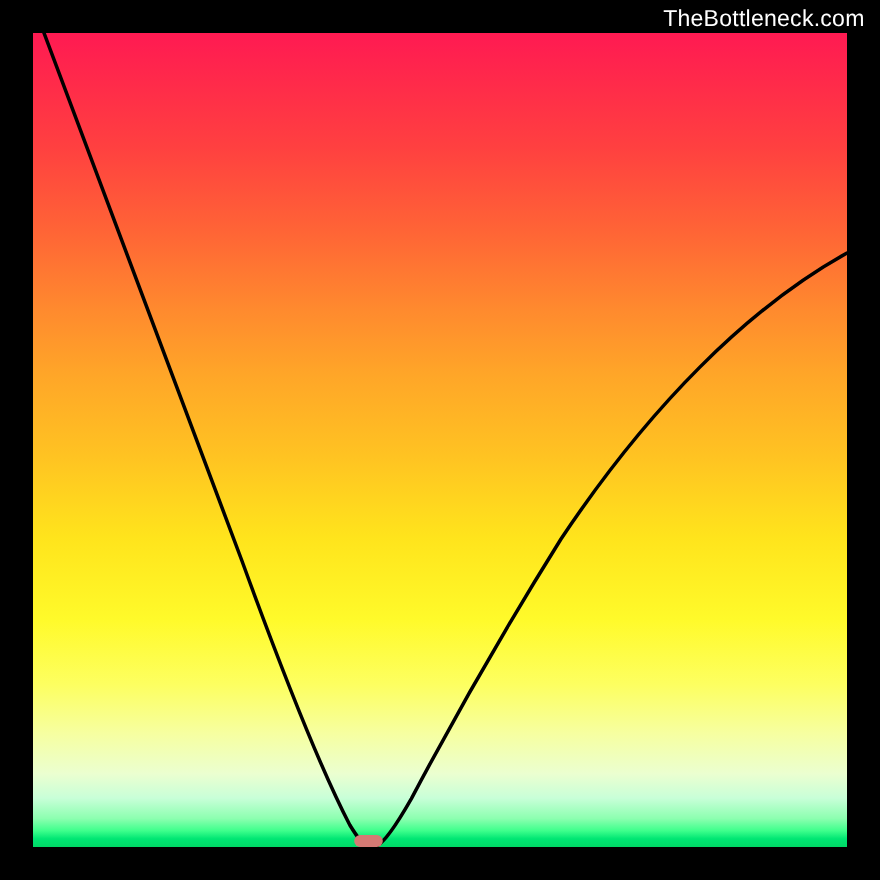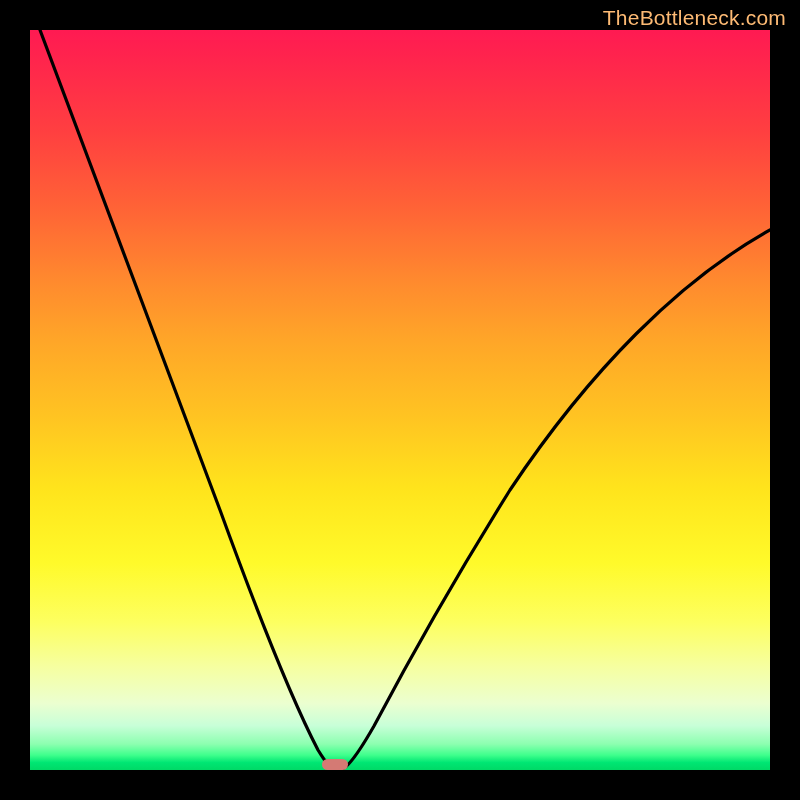--- a/index.html
+++ b/index.html
@@ -59,21 +59,21 @@
     position: absolute;
     width: 26px;
     height: 11px;
     background: #d47a74;
     border-radius: 6px;
   }
   .watermark {
     position: absolute;
     top: 6px;
     right: 14px;
-    color: #fdba74;
+    color: #ffffff;
     font-size: 21px;
     letter-spacing: 0.2px;
   }
 </style>
 </head>
 <body>
 
 <div class="frame">
 
   <div class="plot-area">

